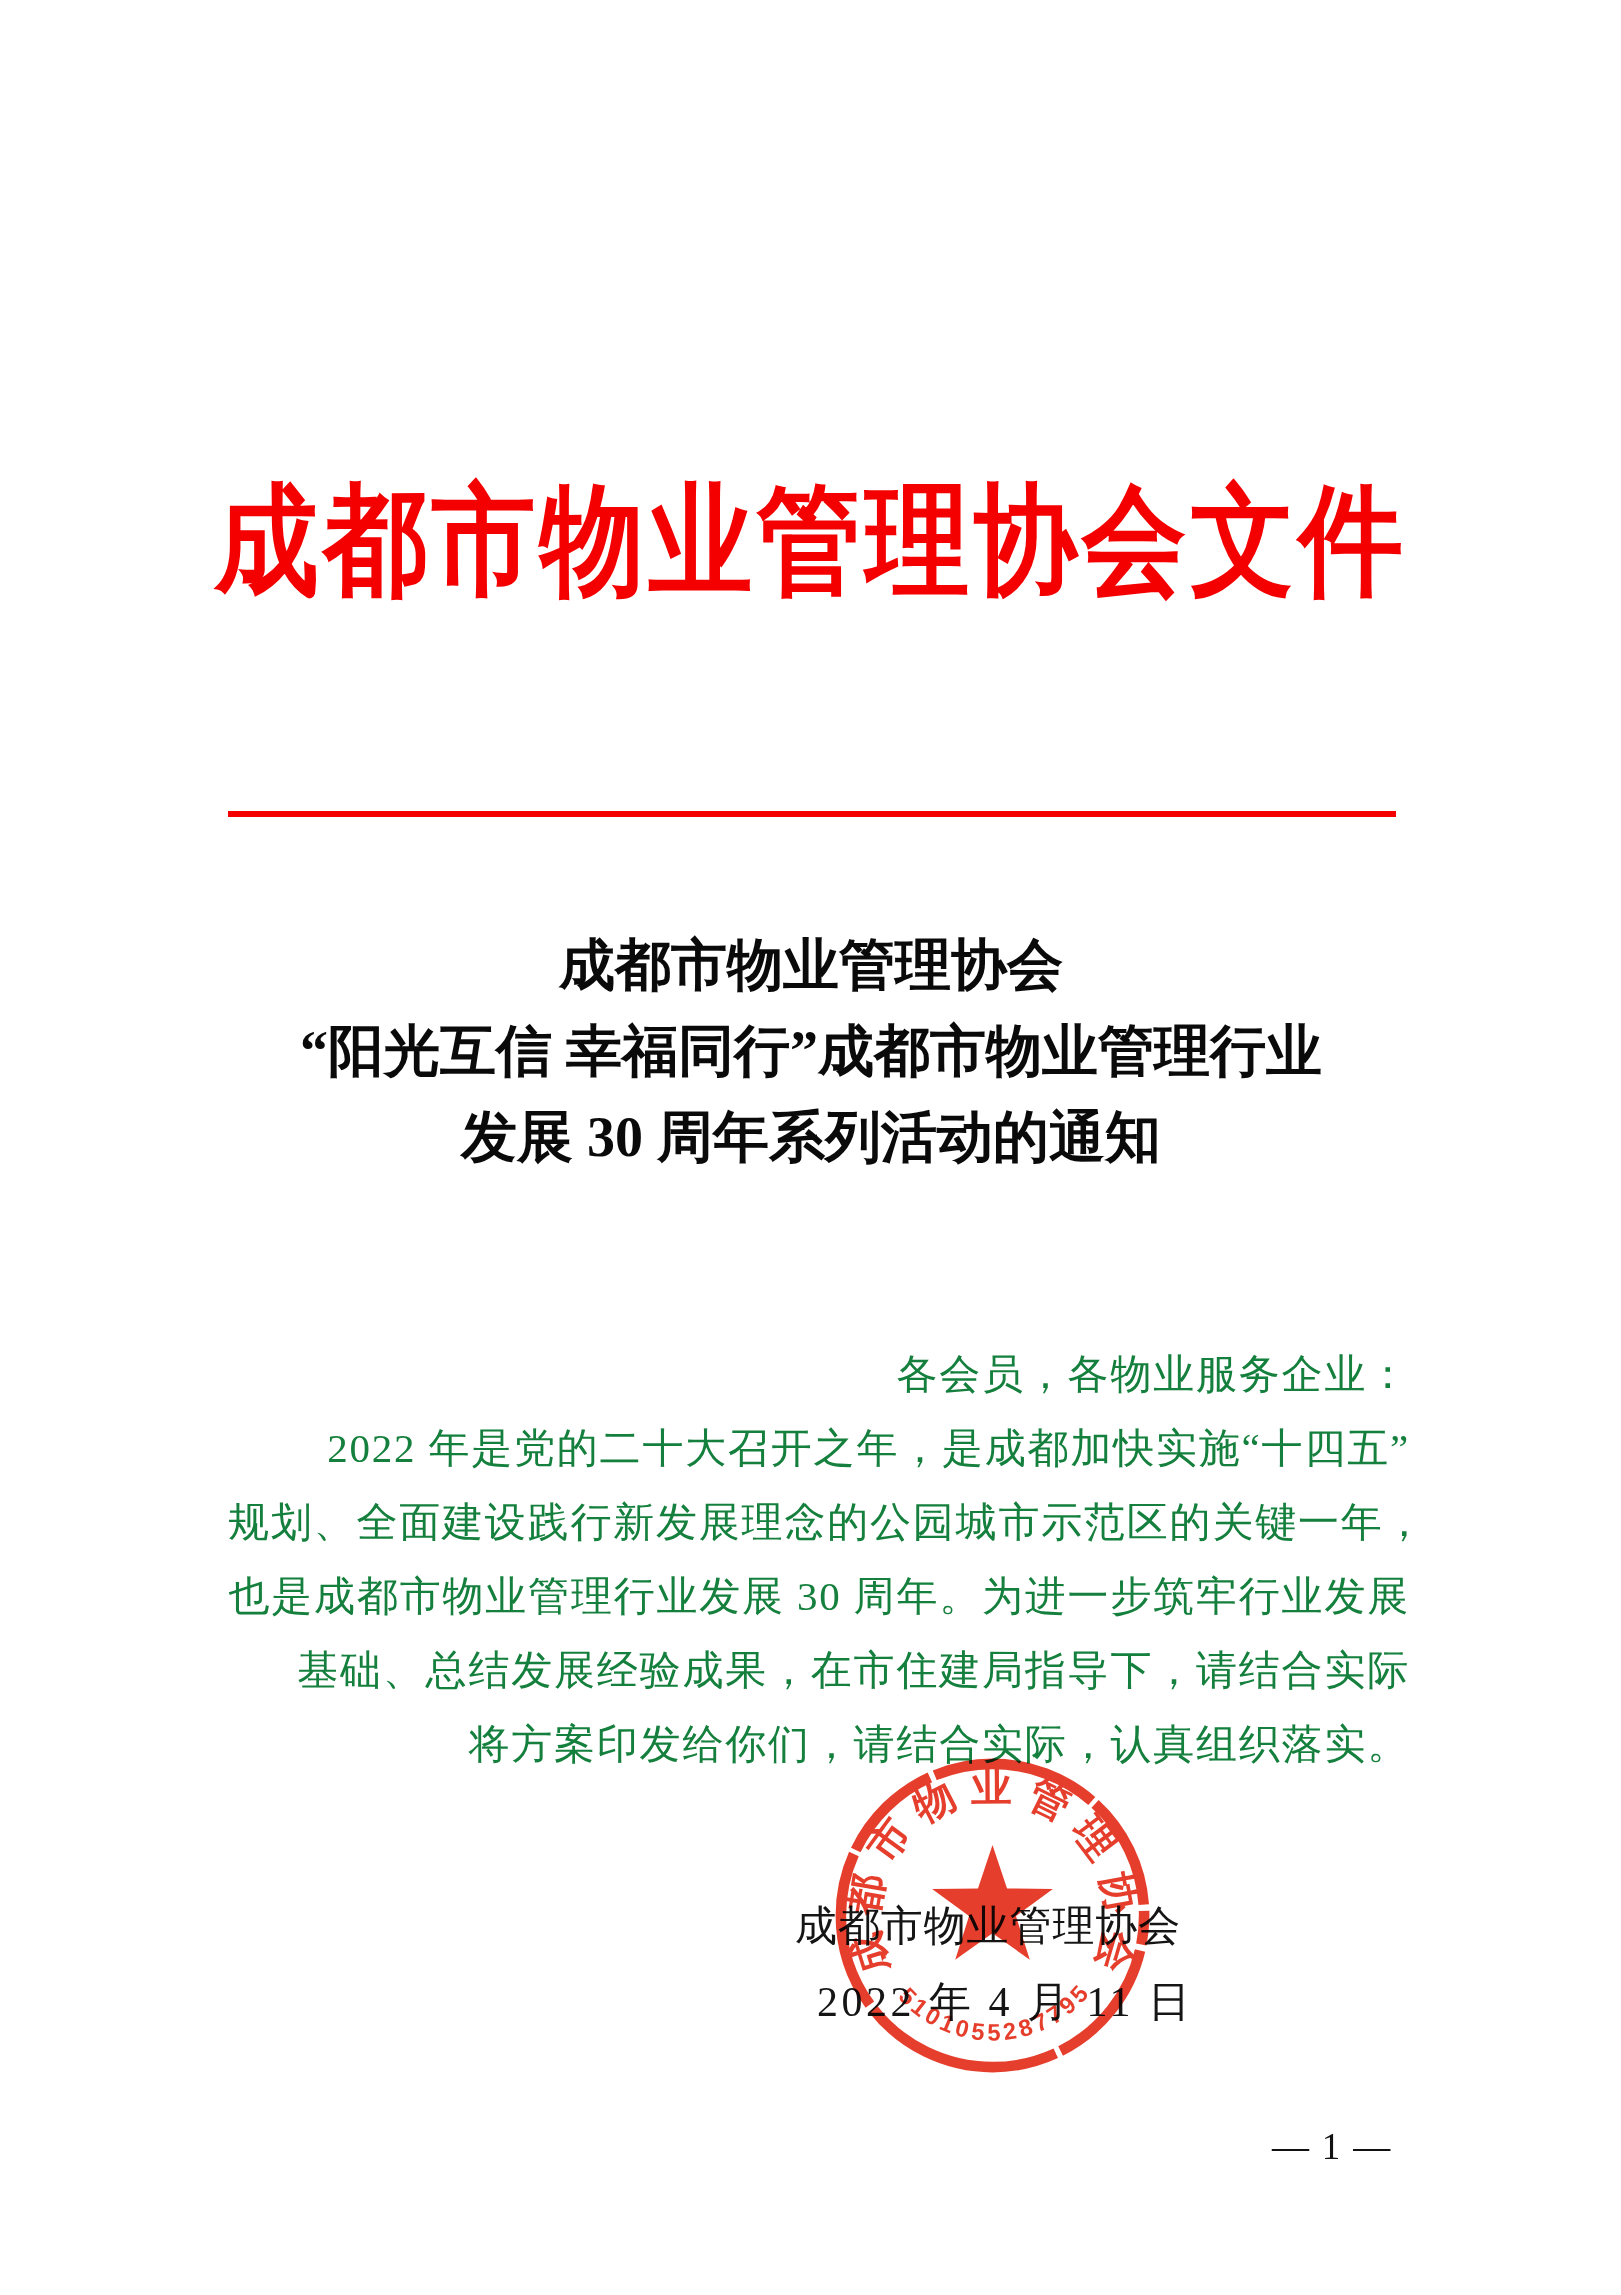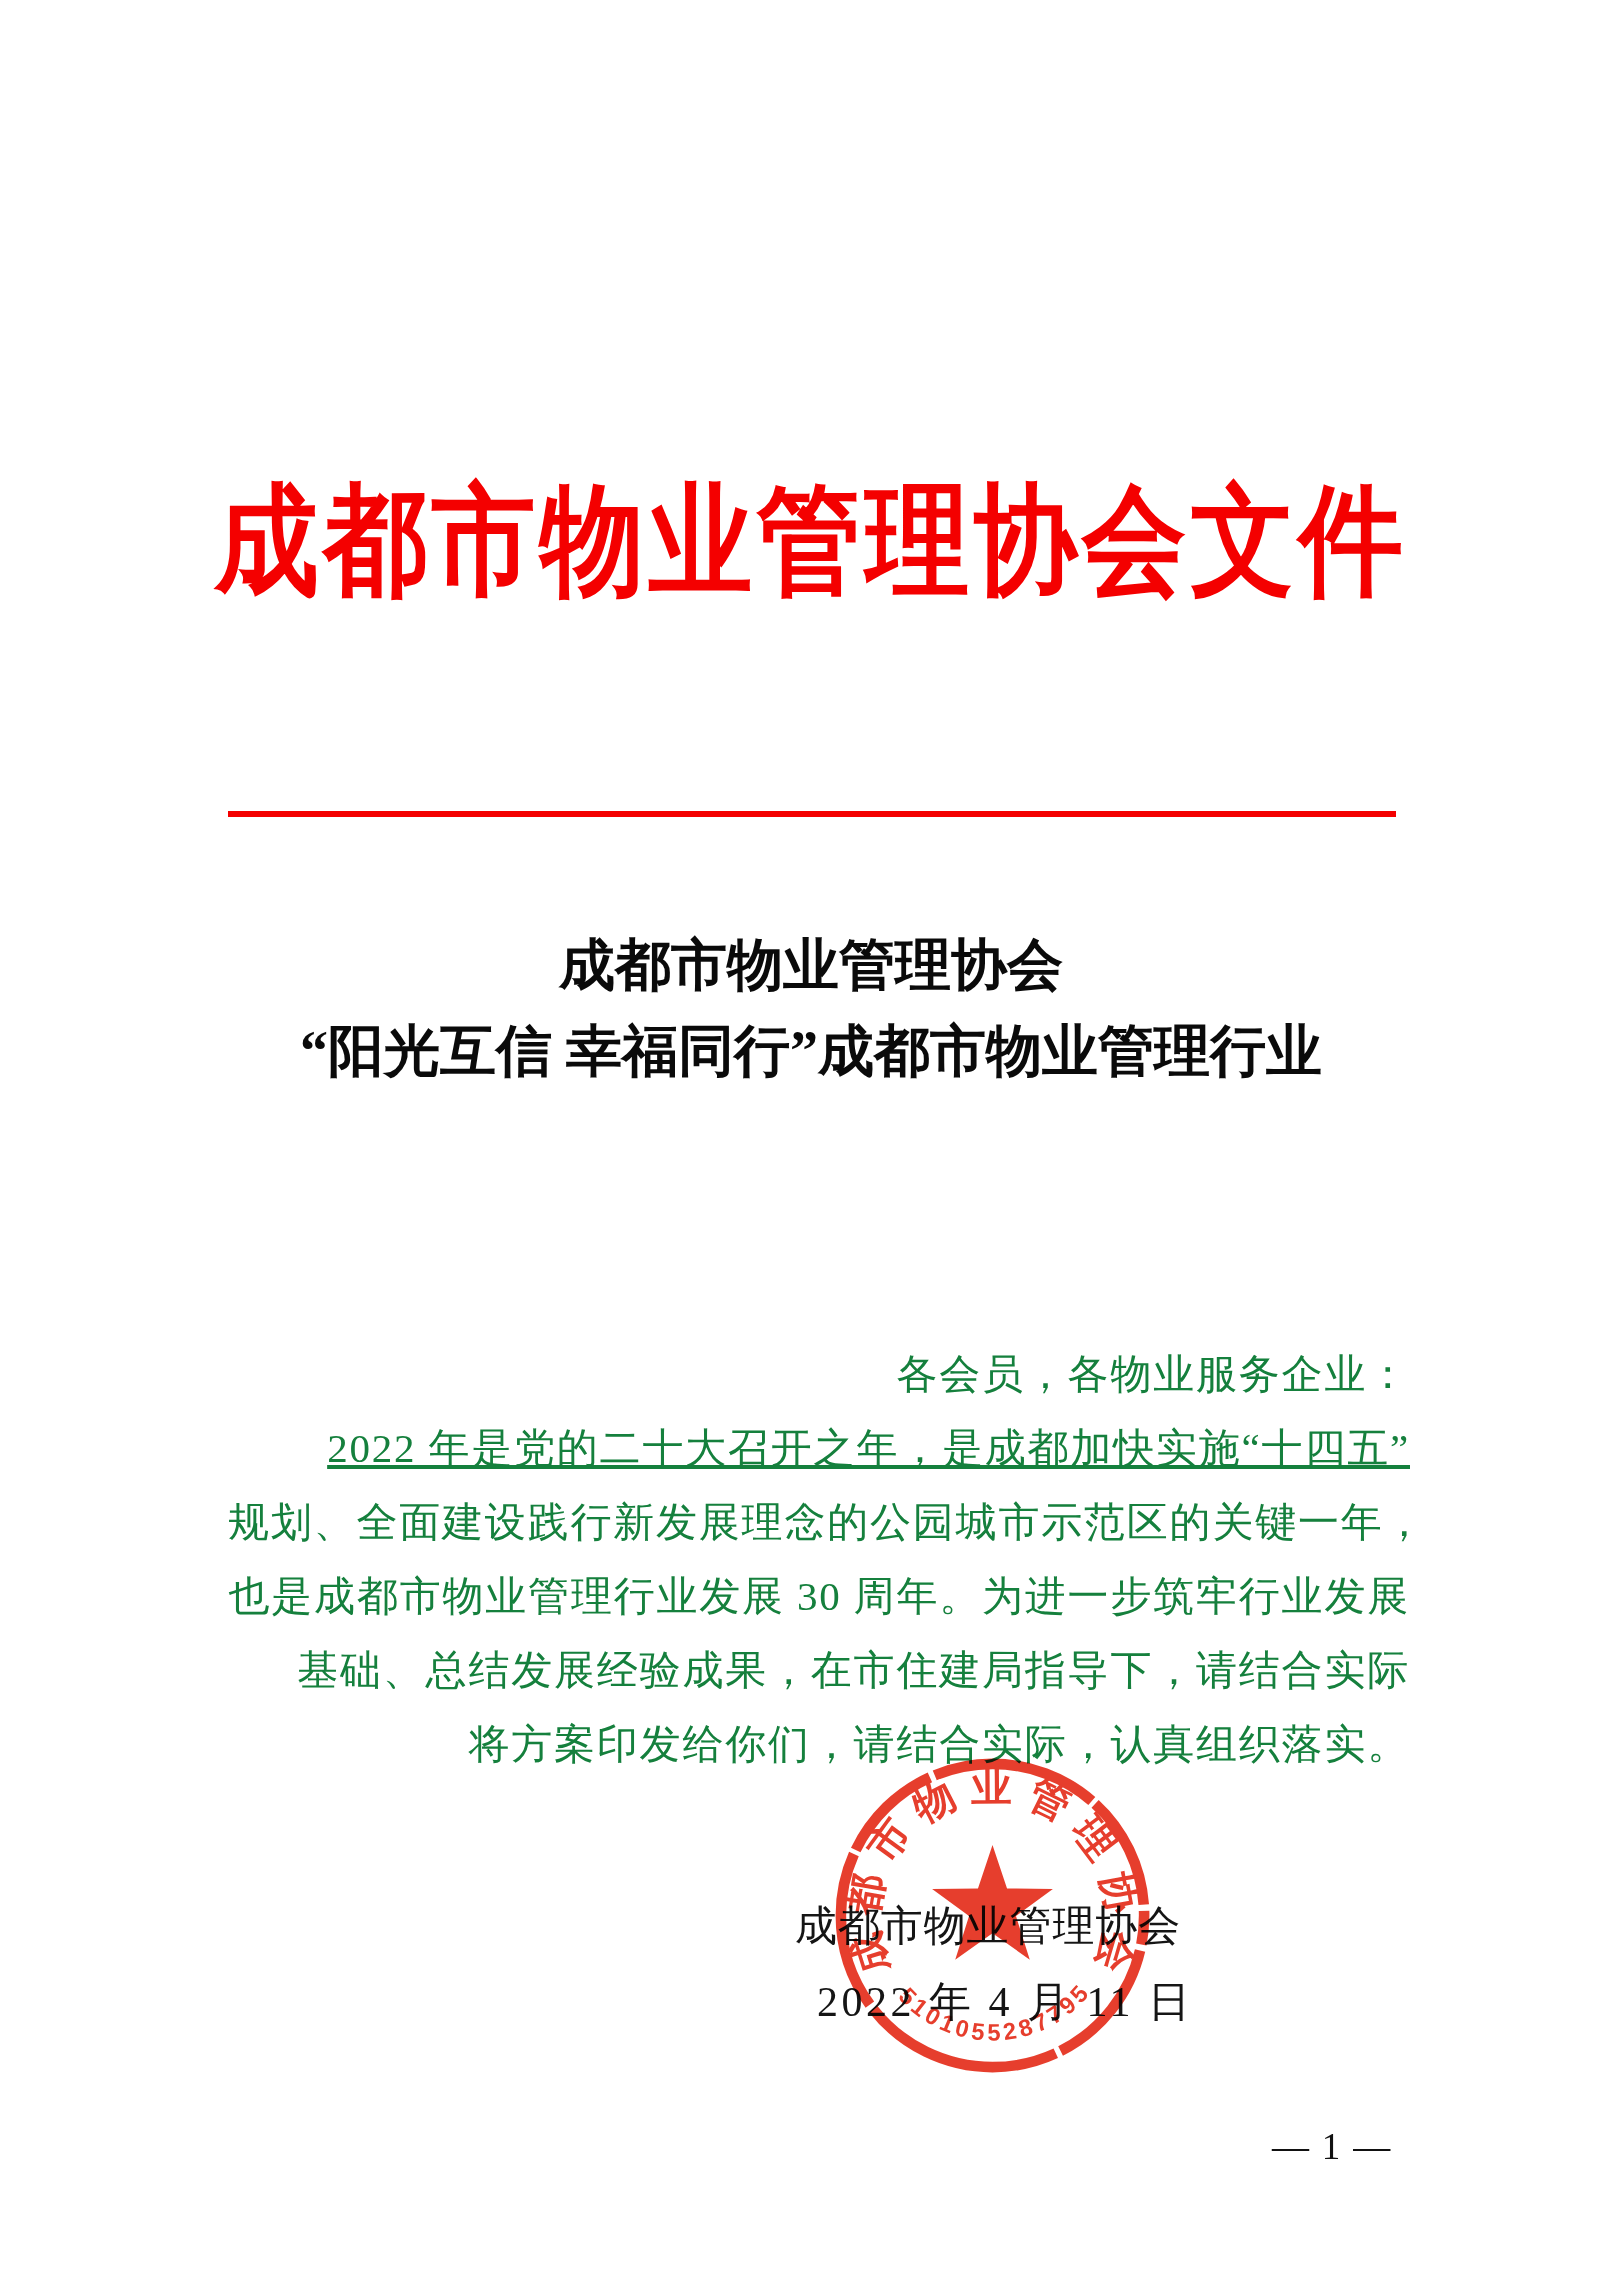--- a/index.html
+++ b/index.html
@@ -57,21 +57,21 @@
   .body-block{
     position:absolute;
     left:228px; top:1307px; width:1182px;
     font-size:41px;
     line-height:74px;
     letter-spacing:1.8px;
     color:#15803d;
     text-align:right;
   }
   .body-line{height:74px; white-space:nowrap;}
-  .body-block .body-line:nth-child(2){text-indent:85px;text-decoration:underline;}
+  .body-block .body-line:nth-child(2){text-indent:85px;}
   
   .sig-org{
     position:absolute;
     left:795px; top:1868px;
     font-size:42px;
     letter-spacing:0.9px;
     color:#151515;
     white-space:nowrap;
   }
   .sig-date{
@@ -111,20 +111,21 @@
 <div class="page">
 
   <div class="org-title">成都市物业管理协会文件</div>
 
 
   <div class="red-rule"></div>
 
   <div class="notice-title">
       <div class="t-line">成都市物业管理协会</div>
       <div class="t-line">“阳光互信 幸福同行”成都市物业管理行业</div>
+      <div class="t-line">发展 30 周年系列活动的通知</div>
     </div>
 
   <div class="body-block">
       <div class="body-line">各会员，各物业服务企业：</div>
       <div class="body-line">2022 年是党的二十大召开之年，是成都加快实施“十四五”</div>
       <div class="body-line">规划、全面建设践行新发展理念的公园城市示范区的关键一年，</div>
       <div class="body-line">也是成都市物业管理行业发展 30 周年。为进一步筑牢行业发展</div>
       <div class="body-line">基础、总结发展经验成果，在市住建局指导下，请结合实际</div>
       <div class="body-line">将方案印发给你们，请结合实际，认真组织落实。</div>
     </div>

